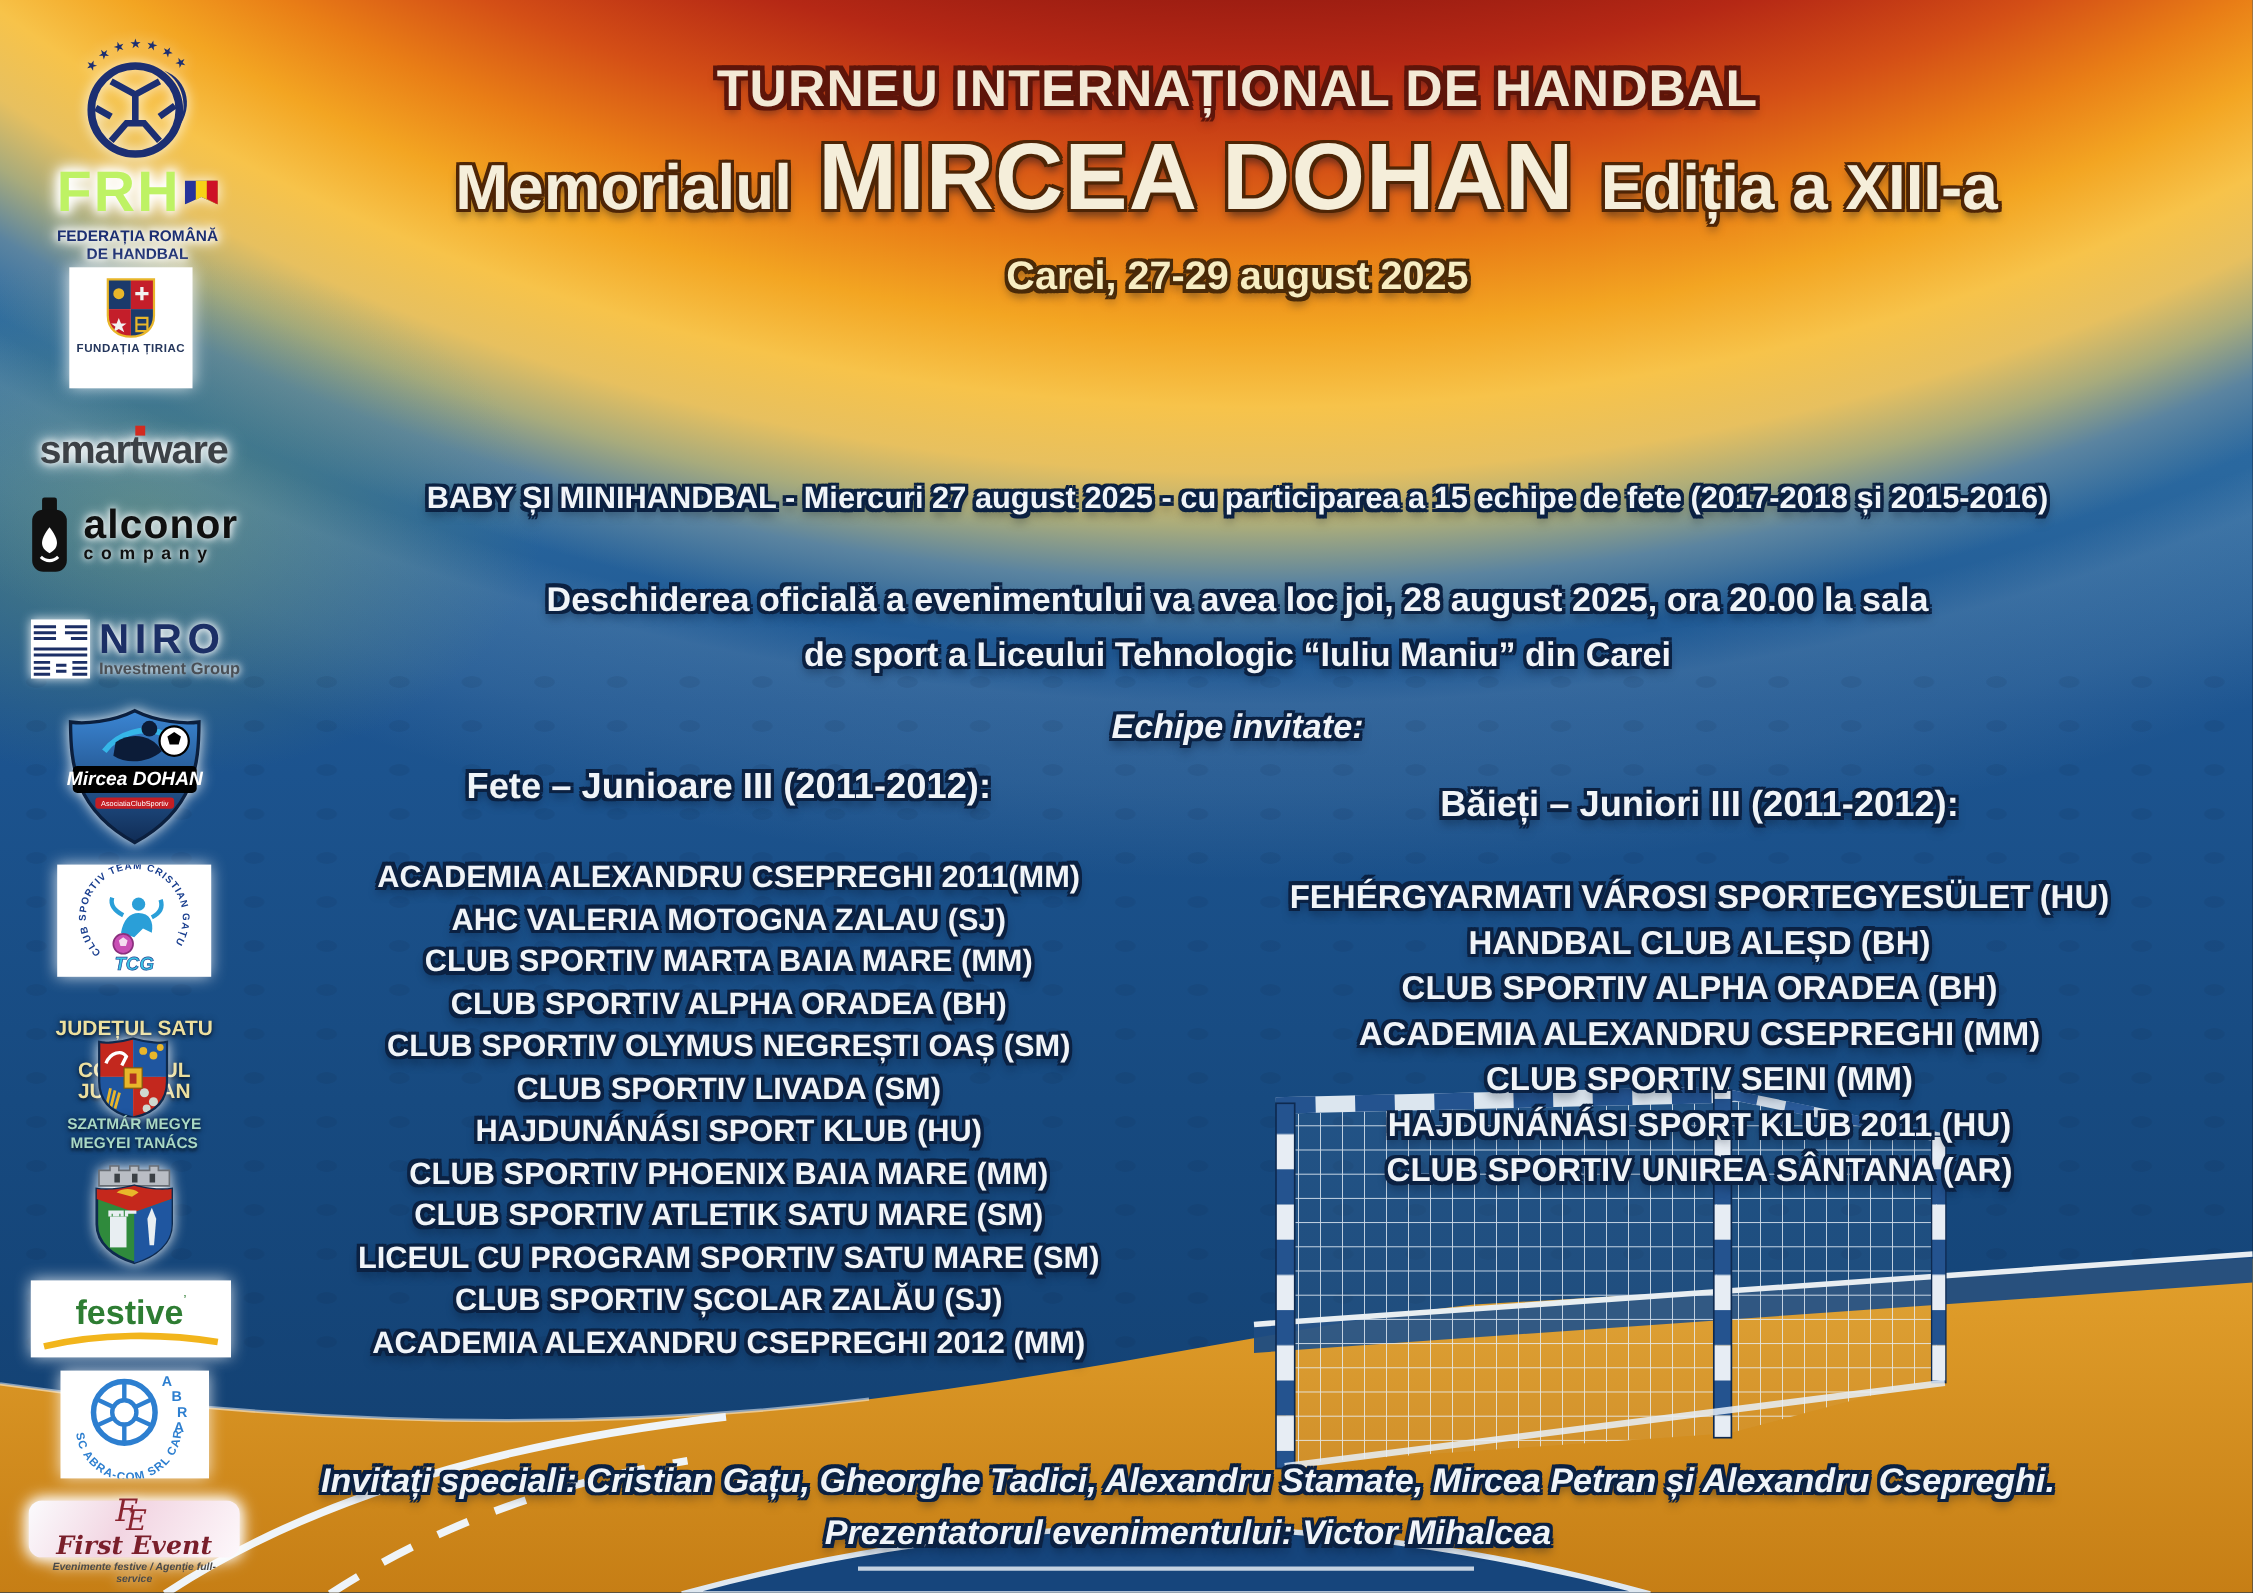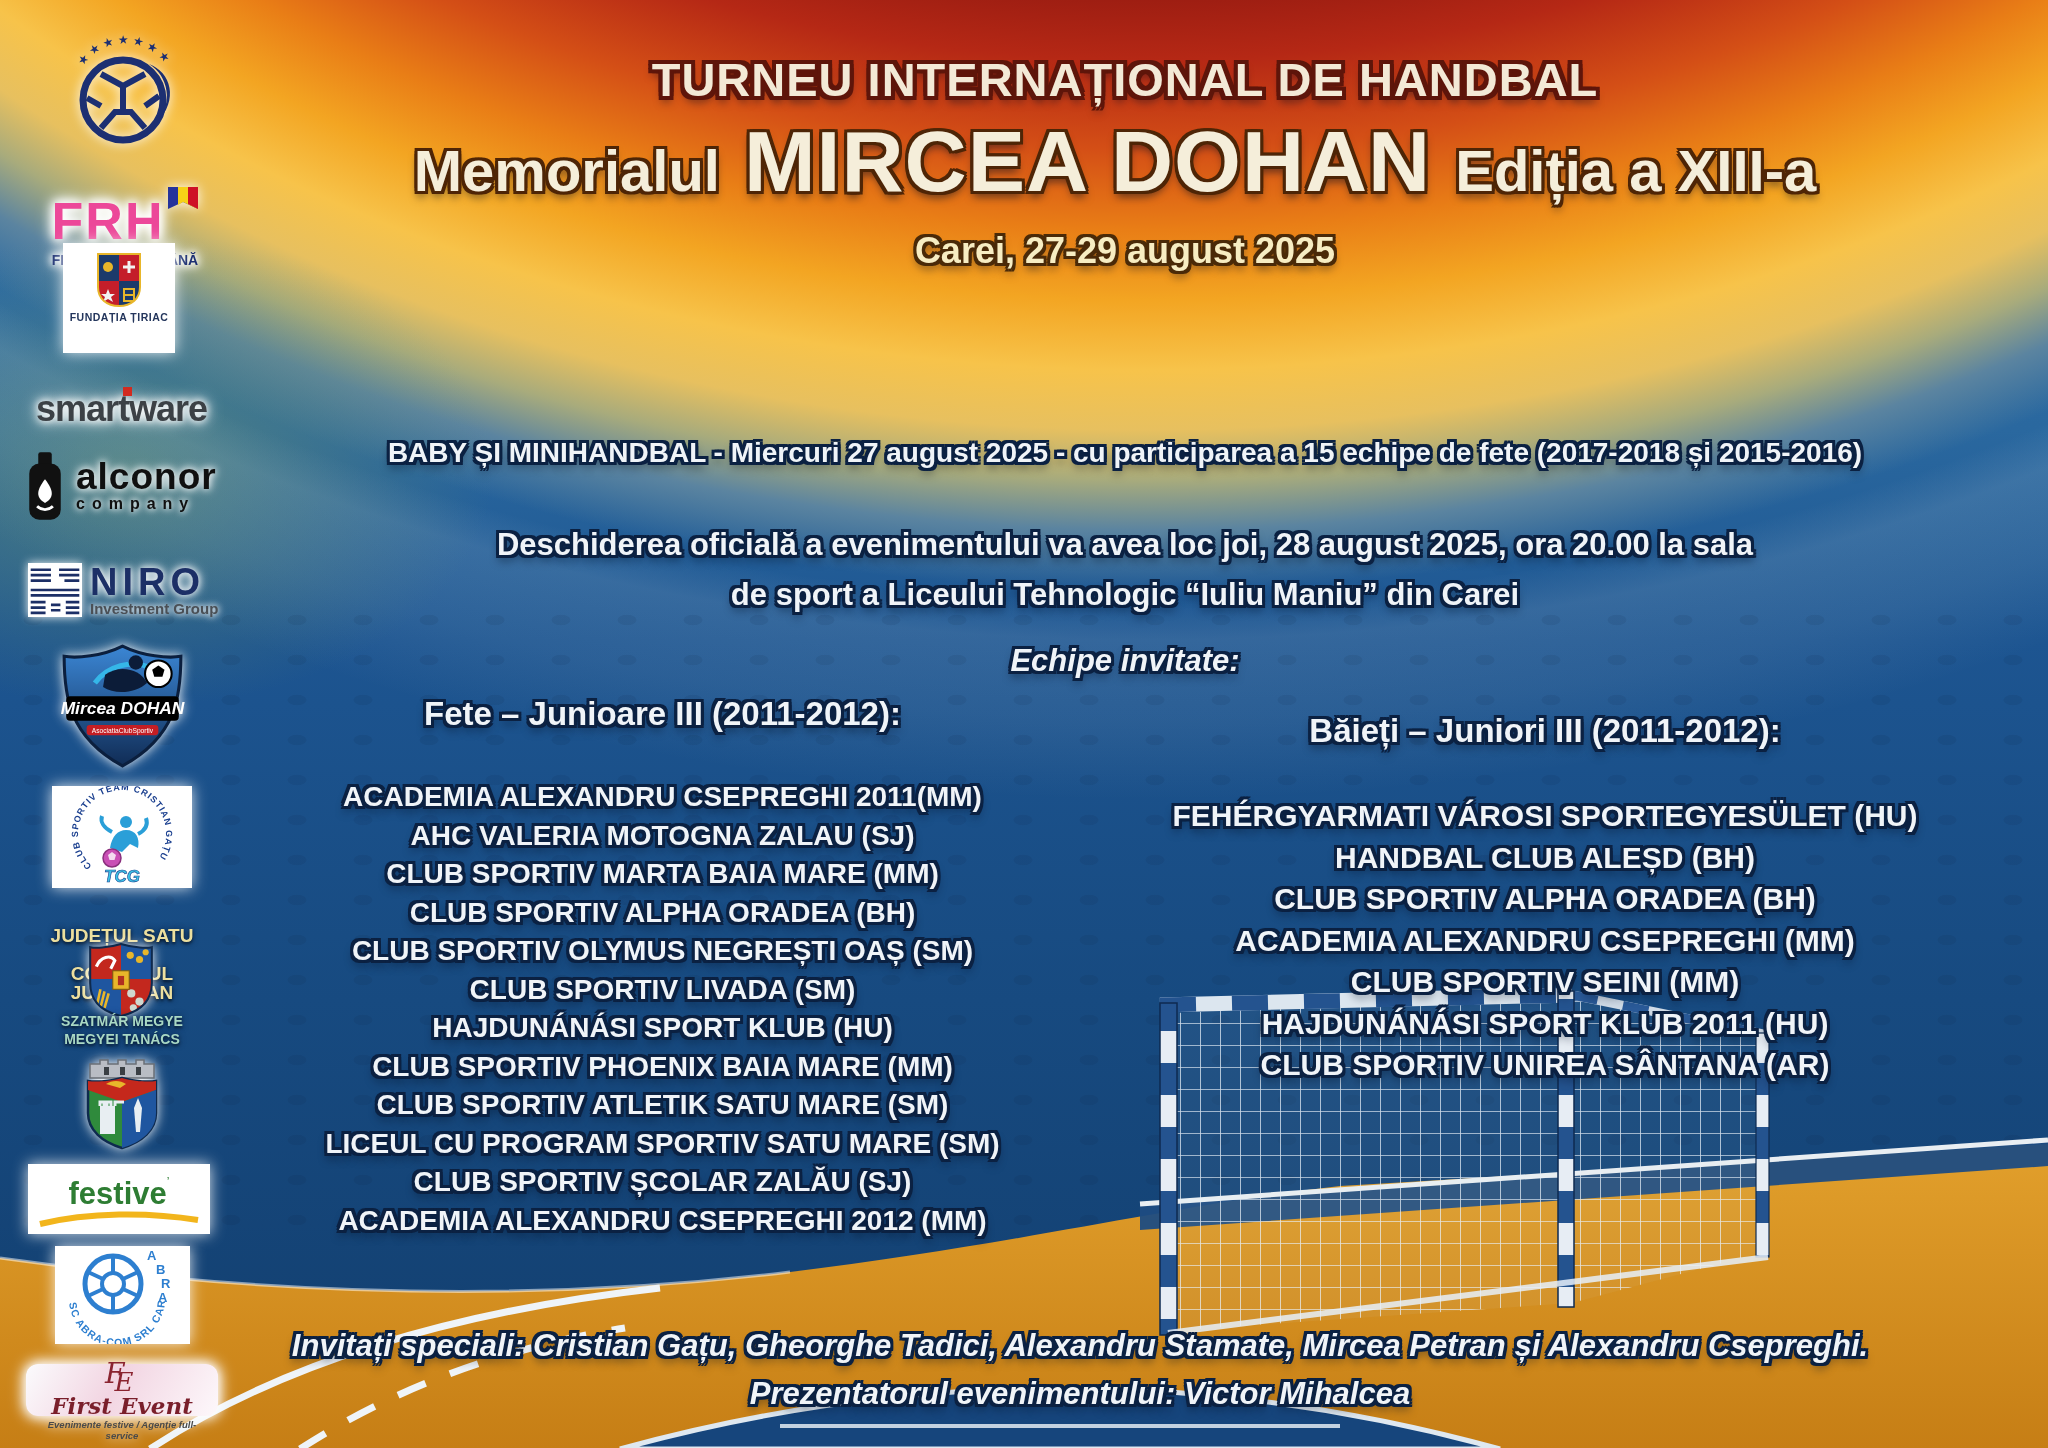--- a/index.html
+++ b/index.html
@@ -54,22 +54,22 @@
   .boys{left:1145px;top:712px;width:800px;}
   .boys li{font-size:30px;line-height:41.5px;}
   .guests{left:240px;top:1328px;width:1680px;font-size:31px;font-style:italic;}
   .presenter{left:240px;top:1376px;width:1680px;font-size:31px;font-style:italic;}
   
   .logo,.card{position:absolute;z-index:5;}
   .card{background:#fff;box-shadow:0 0 14px rgba(255,255,255,.85);}
   .glow{filter:drop-shadow(0 0 6px rgba(255,255,255,.95));}
   .frh{left:35px;top:28px;width:180px;text-align:center;}
   .frh-row{display:flex;justify-content:center;align-items:center;gap:4px;margin-top:6px;}
-  .frh-abbr{font-size:52px;font-weight:bold;color:#ec4899;letter-spacing:2px;line-height:46px;
-            text-shadow:0 0 8px #fff,0 0 14px #fff;margin-top:46px;}
+  .frh-abbr{font-size:52px;font-weight:bold;color:#bef264;letter-spacing:2px;line-height:46px;
+            text-shadow:0 0 8px #fff,0 0 14px #fff;}
   .frh-org{margin-top:8px;font-size:14px;font-weight:bold;color:#1c2f72;line-height:16px;
            text-shadow:0 0 6px #fff,0 0 10px #fff;}
   .tiriac{left:63px;top:243px;width:112px;height:110px;text-align:center;padding-top:0;}
   .tiriac-label{font-size:10.5px;font-weight:bold;color:#24365c;letter-spacing:.5px;margin-top:2px;}
   .smartware{left:24px;top:388px;width:195px;text-align:center;}
   .sw-text{font-size:36px;font-weight:bold;color:#3c4146;letter-spacing:-1px;
            text-shadow:0 0 7px #fff,0 0 12px #fff,0 0 18px #fff;position:relative;}
   .sw-dot{position:absolute;left:99px;top:-1px;width:9px;height:9px;background:#d22b20;}
   .alconor{left:22px;top:450px;width:200px;display:flex;align-items:center;gap:8px;}
   .alc-name{font-size:37px;font-weight:bold;color:#101010;letter-spacing:1px;line-height:36px;

